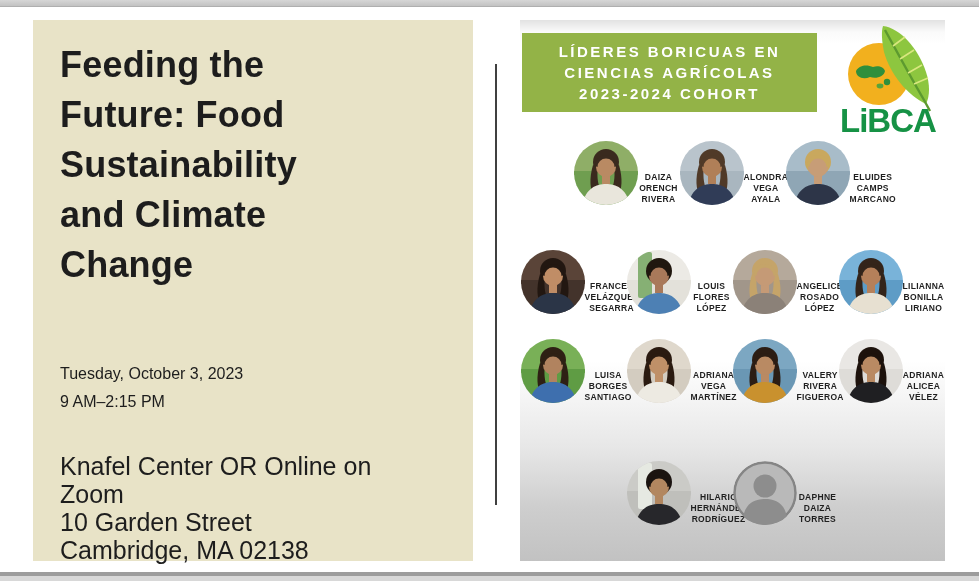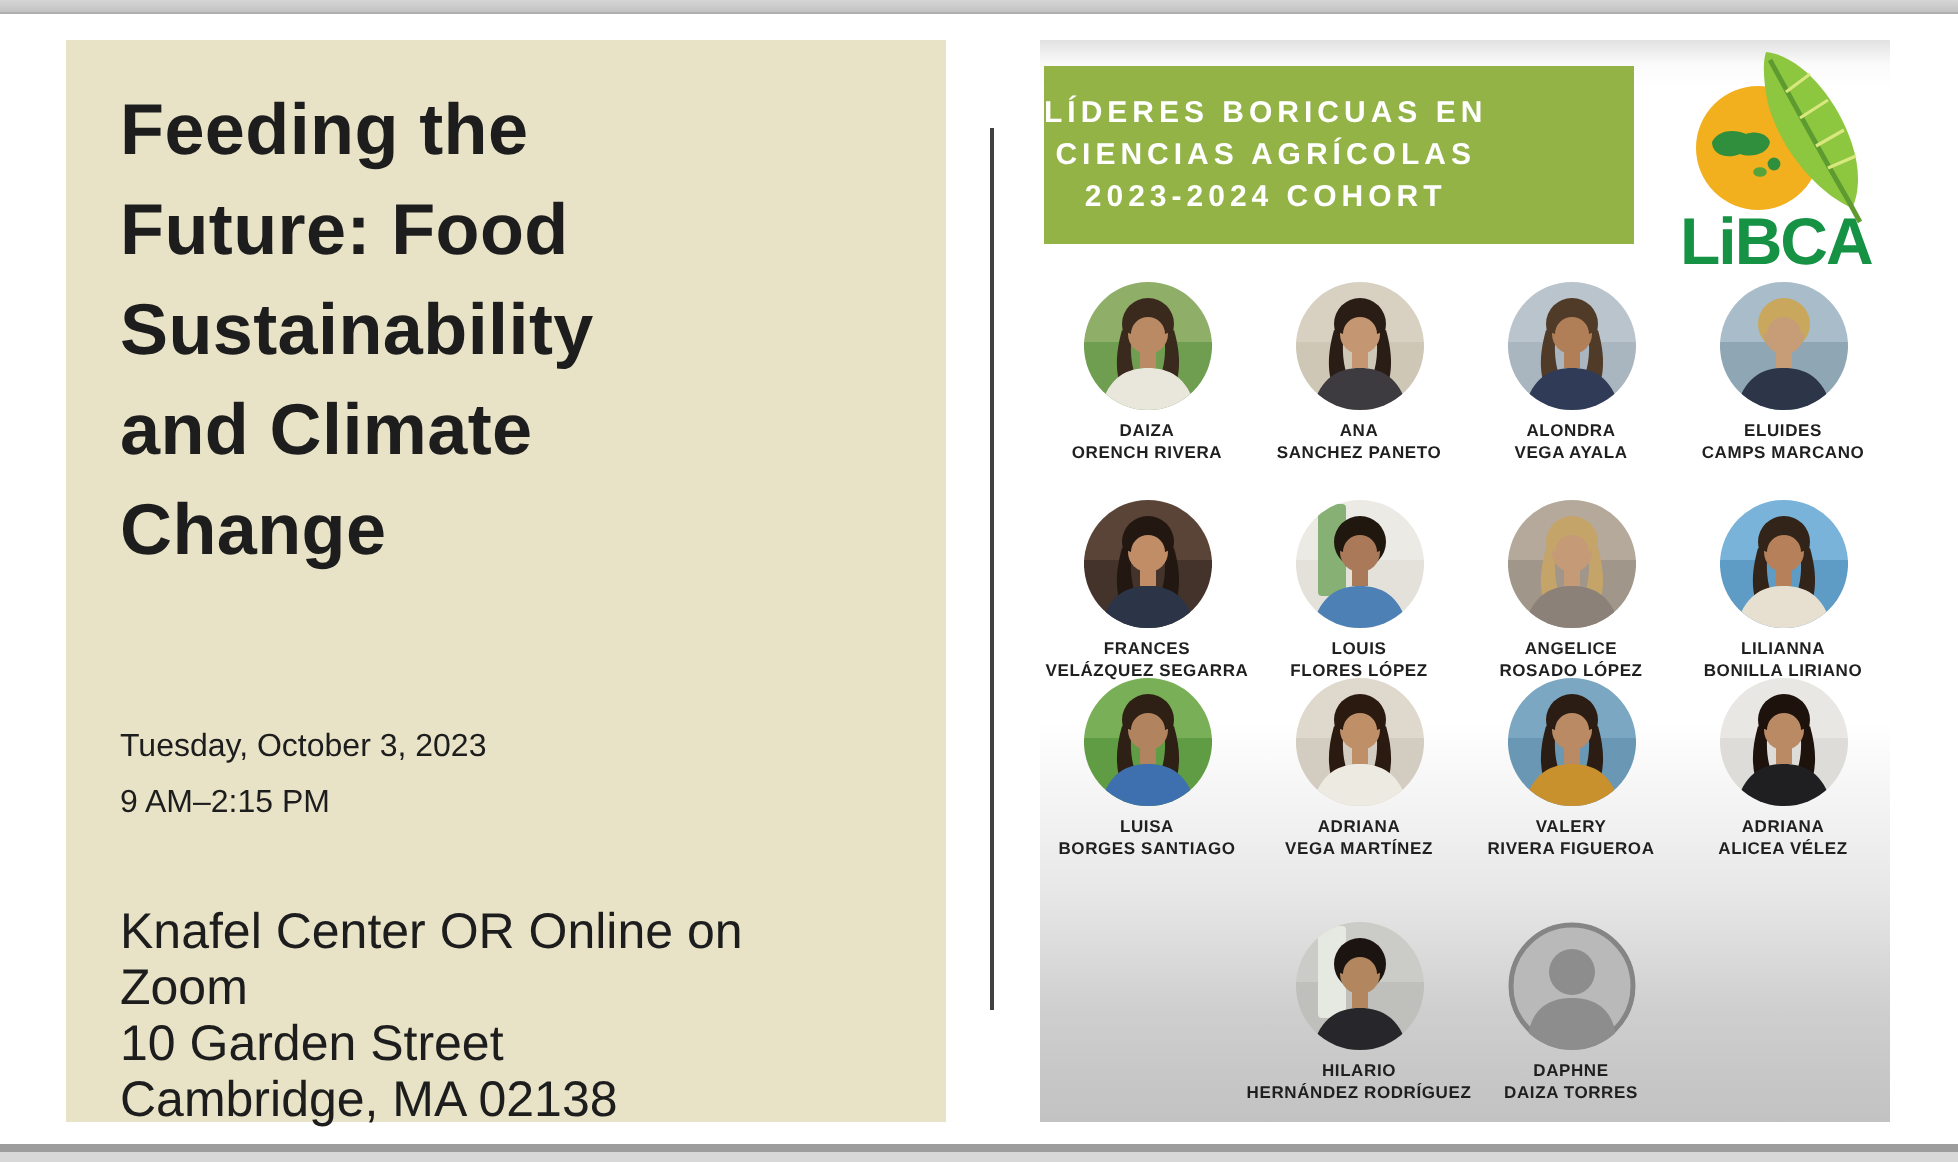--- a/index.html
+++ b/index.html
@@ -21,30 +21,30 @@
     font-size:16px;line-height:28px;white-space:pre-line}
   .event-location{position:absolute;left:27px;top:432px;width:390px;
     font-size:25px;line-height:28px;white-space:pre-line}
 
   .divider{position:absolute;left:495px;top:64px;width:2px;height:441px;background:#404040}
 
   
   .flyer{position:absolute;left:520px;top:20px;width:425px;height:541px;
     background:linear-gradient(180deg,#e2e2e2 0px,#fafafa 12px,#ffffff 24px,
       #ffffff 63%,#e7e7e7 79%,#cecece 90%,#c2c2c2 100%)}
-  .banner{position:absolute;left:2px;top:13px;width:295px;height:89px;background:#93b347;
-    display:flex;align-items:center;}
+  .banner{position:absolute;left:2px;top:13px;width:295px;height:79px;background:#93b347;
+    display:flex;align-items:center;justify-content:center}
   .banner-text{color:#ffffff;font-weight:700;font-size:15px;line-height:21px;
     letter-spacing:2.5px;text-align:center;white-space:pre-line}
   .logo{position:absolute;left:318px;top:2px;width:107px;height:114px}
   .logo svg{display:block;width:107px;height:114px}
 
   .members-grid{position:absolute;left:0;top:0;width:425px;height:541px}
   .member-row{position:absolute;left:0;width:425px;display:flex;justify-content:center}
-  .member-cell{width:106px;display:flex;flex-direction:column;align-items:center}
+  .member-cell{width:106px;display:flex;flex-direction:row;align-items:flex-end}
   .member-photo{width:64px;height:64px;border-radius:50%;overflow:hidden;flex:0 0 64px}
   .member-photo svg{display:block;width:64px;height:64px}
   .member-name{margin-top:5px;width:150px;text-align:center;font-size:8.5px;line-height:11px;
     font-weight:700;letter-spacing:.3px;color:#1f1f1f;white-space:pre-line}
 </style>
 </head>
 <body>
 
 <div class="top-bar"></div>
 
@@ -99,37 +99,20 @@
               <circle cx="32" cy="26" r="10" fill="#b98a63"></circle>
               <path d="M21,25 a11,11 0 0 1 22,0 l-2.5,1 a8.5,8.5 0 0 0 -17,0 Z" fill="#3a2a1e"></path>
             </svg>
           </div>
           <div class="member-name">DAIZA
 ORENCH RIVERA</div>
         </div>
         <div class="member-cell">
           <div class="member-photo">
             <svg viewBox="0 0 64 64" xmlns="http://www.w3.org/2000/svg">
-              <rect width="64" height="34" fill="#d8d1c2"></rect>
-              <rect y="30" width="64" height="34" fill="#cfc7b6"></rect>
-              <circle cx="32" cy="21" r="13" fill="#2a1d15"></circle>
-              <path d="M19,24 C15,38 16,48 20,56 L27,50 C23,42 23,32 24,26 Z" fill="#2a1d15"></path>
-              <path d="M45,24 C49,38 48,48 44,56 L37,50 C41,42 41,32 40,26 Z" fill="#2a1d15"></path>
-              <rect x="28" y="32" width="8" height="11" fill="#c49672"></rect>
-              <path d="M8,64 C12,47 22,43 32,43 C42,43 52,47 56,64 Z" fill="#3d3a40"></path>
-              <circle cx="32" cy="26" r="10" fill="#c49672"></circle>
-              <path d="M21,25 a11,11 0 0 1 22,0 l-2.5,1 a8.5,8.5 0 0 0 -17,0 Z" fill="#2a1d15"></path>
-            </svg>
-          </div>
-          <div class="member-name">ANA
-SANCHEZ PANETO</div>
-        </div>
-        <div class="member-cell">
-          <div class="member-photo">
-            <svg viewBox="0 0 64 64" xmlns="http://www.w3.org/2000/svg">
               <rect width="64" height="34" fill="#b9c4cc"></rect>
               <rect y="30" width="64" height="34" fill="#a9b6bf"></rect>
               <circle cx="32" cy="21" r="13" fill="#503a28"></circle>
               <path d="M19,24 C15,38 16,48 20,56 L27,50 C23,42 23,32 24,26 Z" fill="#503a28"></path>
               <path d="M45,24 C49,38 48,48 44,56 L37,50 C41,42 41,32 40,26 Z" fill="#503a28"></path>
               <rect x="28" y="32" width="8" height="11" fill="#b07f58"></rect>
               <path d="M8,64 C12,47 22,43 32,43 C42,43 52,47 56,64 Z" fill="#303c57"></path>
               <circle cx="32" cy="26" r="10" fill="#b07f58"></circle>
               <path d="M21,25 a11,11 0 0 1 22,0 l-2.5,1 a8.5,8.5 0 0 0 -17,0 Z" fill="#503a28"></path>
             </svg>

